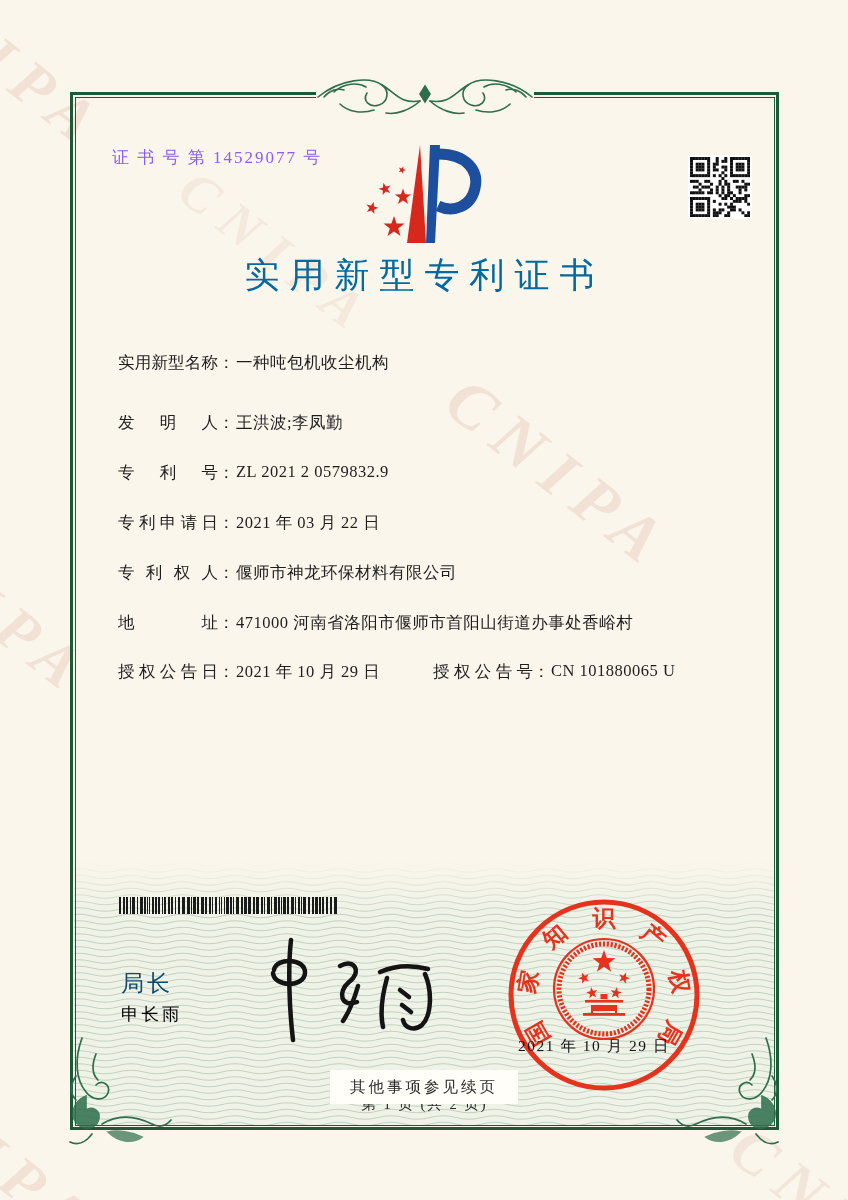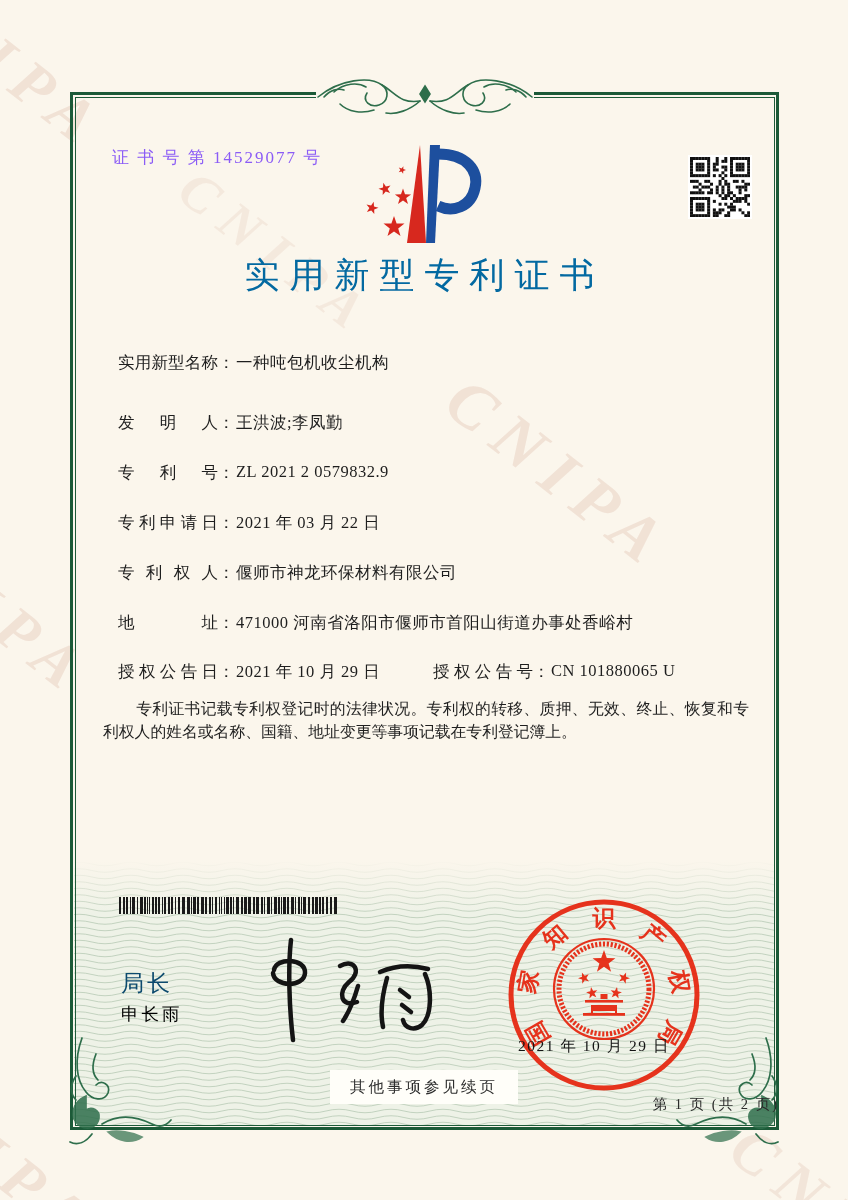--- a/index.html
+++ b/index.html
@@ -34,21 +34,21 @@
          text-align:justify;color:#1f1f1f;}
   .paras p{margin:0;text-indent:2.1em;}
   .barcode{left:119px;top:897px;line-height:0;}
   .signer-title{left:121px;top:968px;font-size:23px;letter-spacing:3px;color:#0c4a6e;
                 font-family:"Liberation Sans","DejaVu Sans",sans-serif;}
   .signer-name{left:121px;top:1002px;font-size:17.5px;letter-spacing:3px;color:#000000;
                font-family:"Liberation Sans","DejaVu Sans",sans-serif;}
   .signature{left:245px;top:928px;}
   .seal{left:497px;top:888px;opacity:.93;z-index:6;}
   .seal-date{left:518px;top:1036px;font-size:15.5px;letter-spacing:1.5px;color:#141414;z-index:7;}
-  .page-info{left:70px;top:1095px;width:709px;text-align:right;font-size:14.5px;
+  .page-info{left:70px;top:1095px;width:709px;text-align:center;font-size:14.5px;
              letter-spacing:2px;color:#2a2a2a;z-index:5;}
   .cont-note{left:330px;top:1070px;width:188px;height:34px;background:#fffef9;text-align:center;
              line-height:34px;font-size:15.5px;letter-spacing:3px;color:#2c2c2c;z-index:5;}
 </style>
 </head>
 <body>
 
 <div class="cert">
 
   <div class="wm" style="left:-80px;top:-48px;transform:rotate(38deg);">CNIPA</div>
@@ -463,21 +463,20 @@
           <span>公</span>
           <span>告</span>
           <span>号</span>
         </span>
         <span class="f-colon">：</span>
         <span class="f-value">CN 101880065 U</span>
       </div>
     </div>
 
   <div class="content-el paras">
-    <p>专利证书记载专利权登记时的法律状况。专利权的转移、质押、无效、终止、恢复和专利权人的姓名或名称、国籍、地址变更等事项记载在专利登记簿上。</p>
   </div>
 
   <div class="content-el barcode">
     <svg id="barcodeSvg" width="222" height="17">
         <rect x="0" y="0" width="2" height="17" fill="#1a1a1a"></rect>
         <rect x="4" y="0" width="2" height="17" fill="#1a1a1a"></rect>
         <rect x="7" y="0" width="2" height="17" fill="#1a1a1a"></rect>
         <rect x="11" y="0" width="1" height="17" fill="#1a1a1a"></rect>
         <rect x="13" y="0" width="3" height="17" fill="#1a1a1a"></rect>
         <rect x="18" y="0" width="1" height="17" fill="#1a1a1a"></rect>

